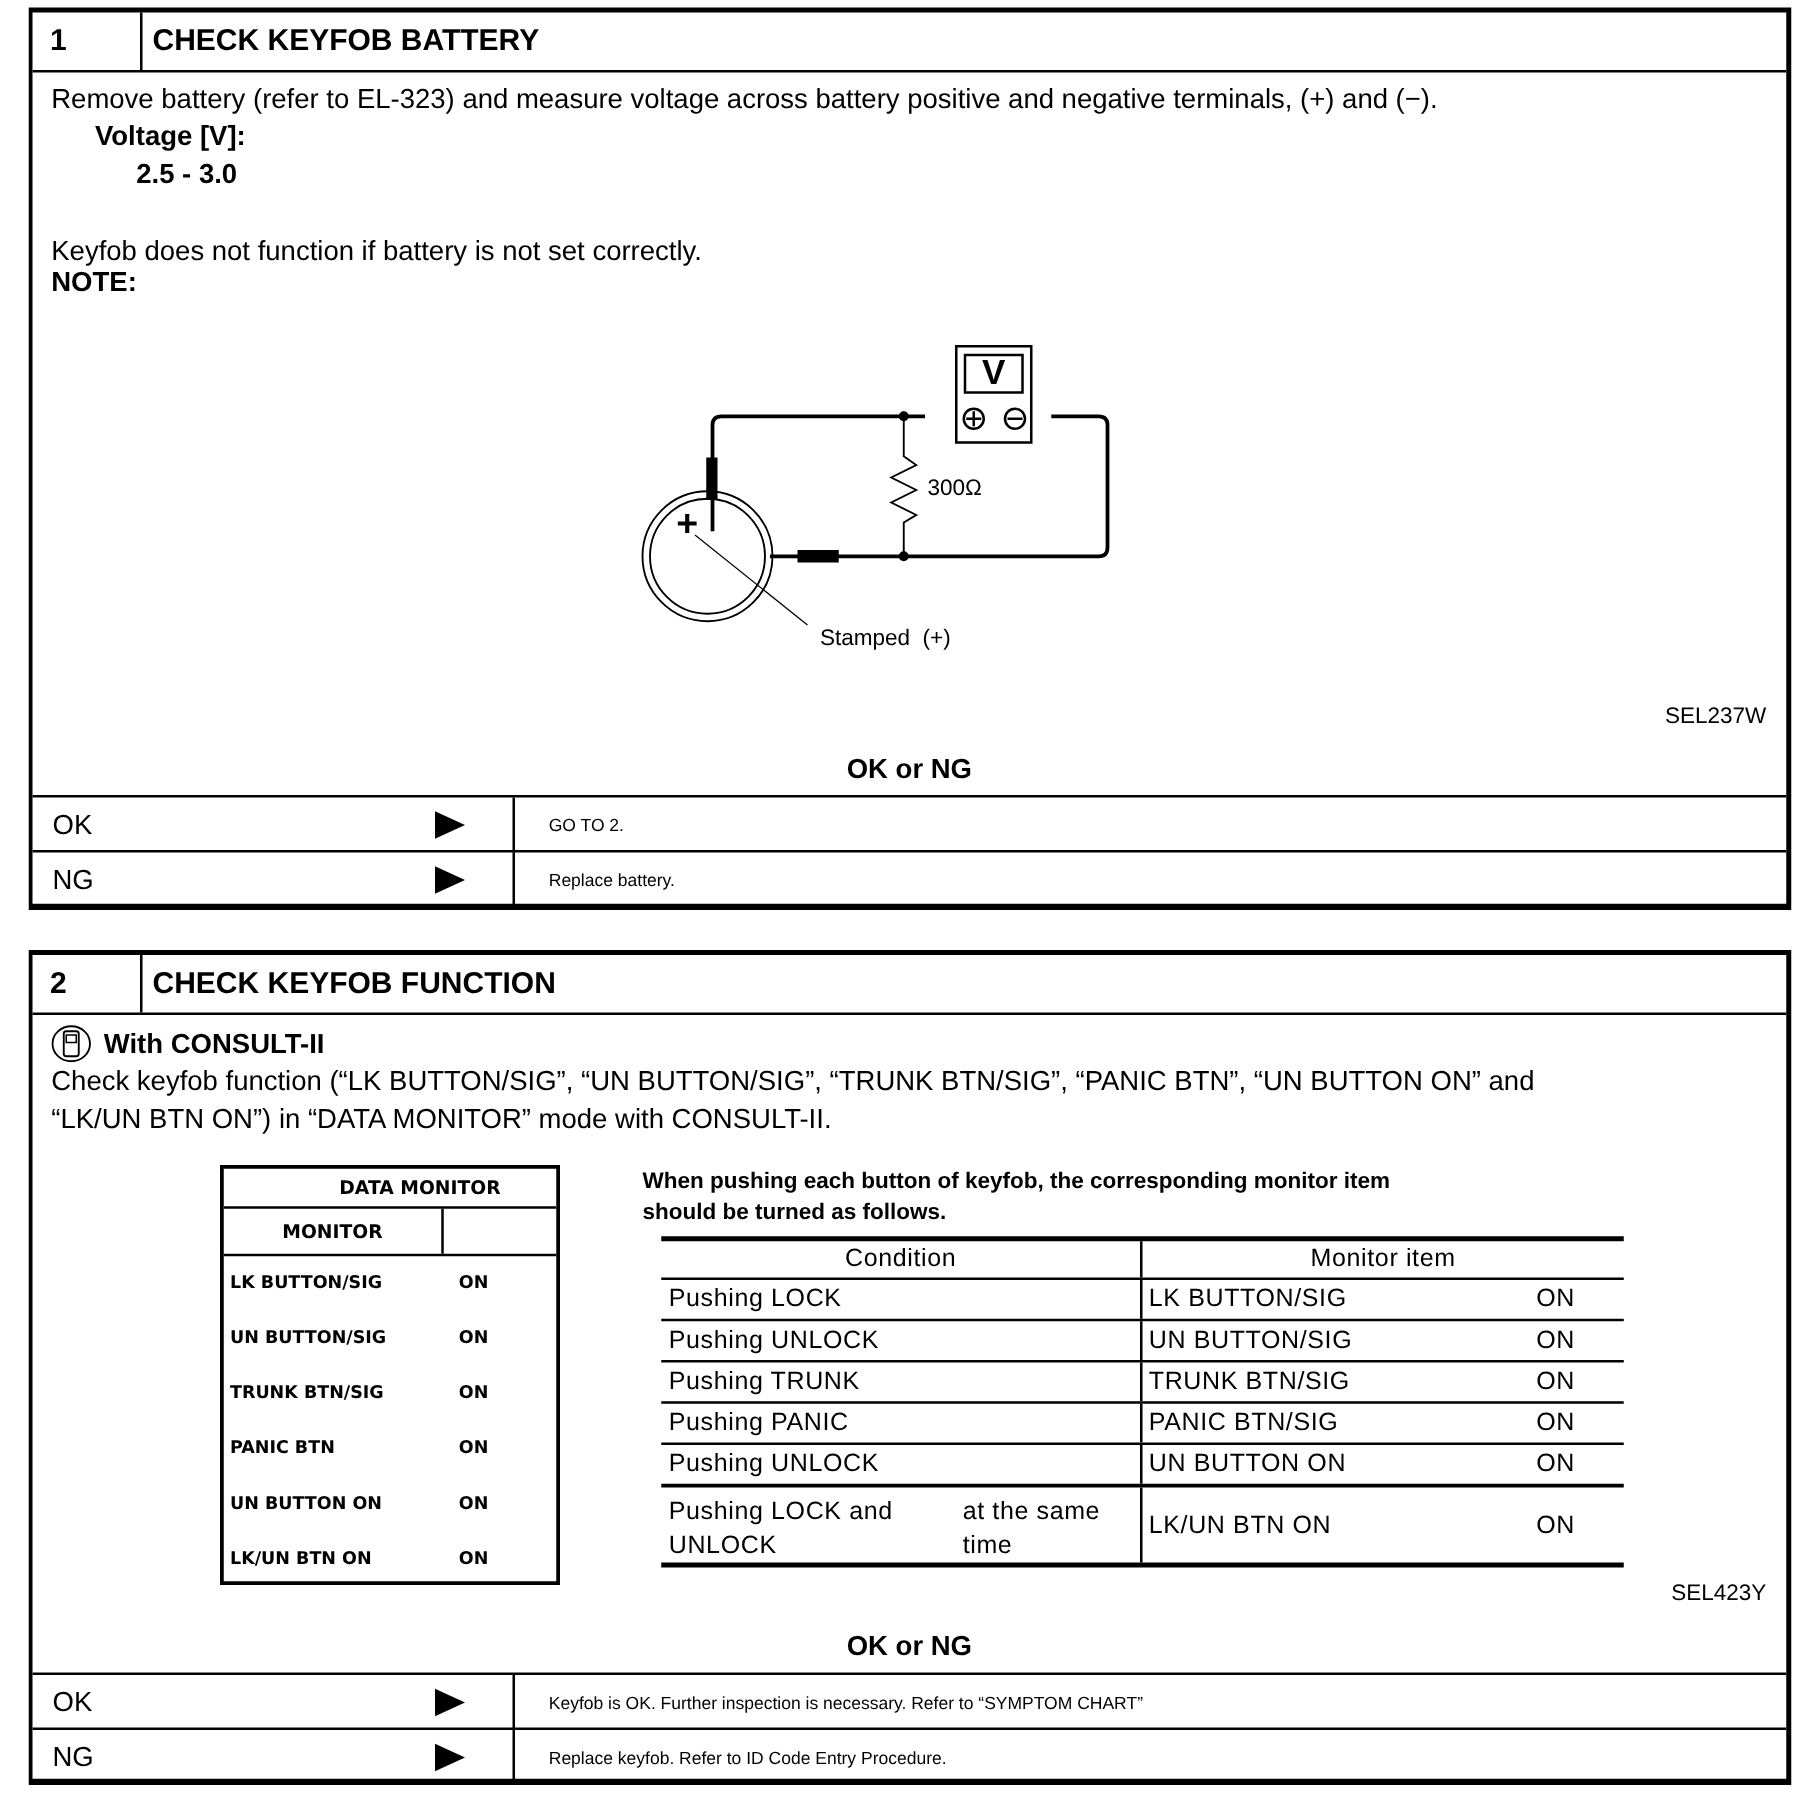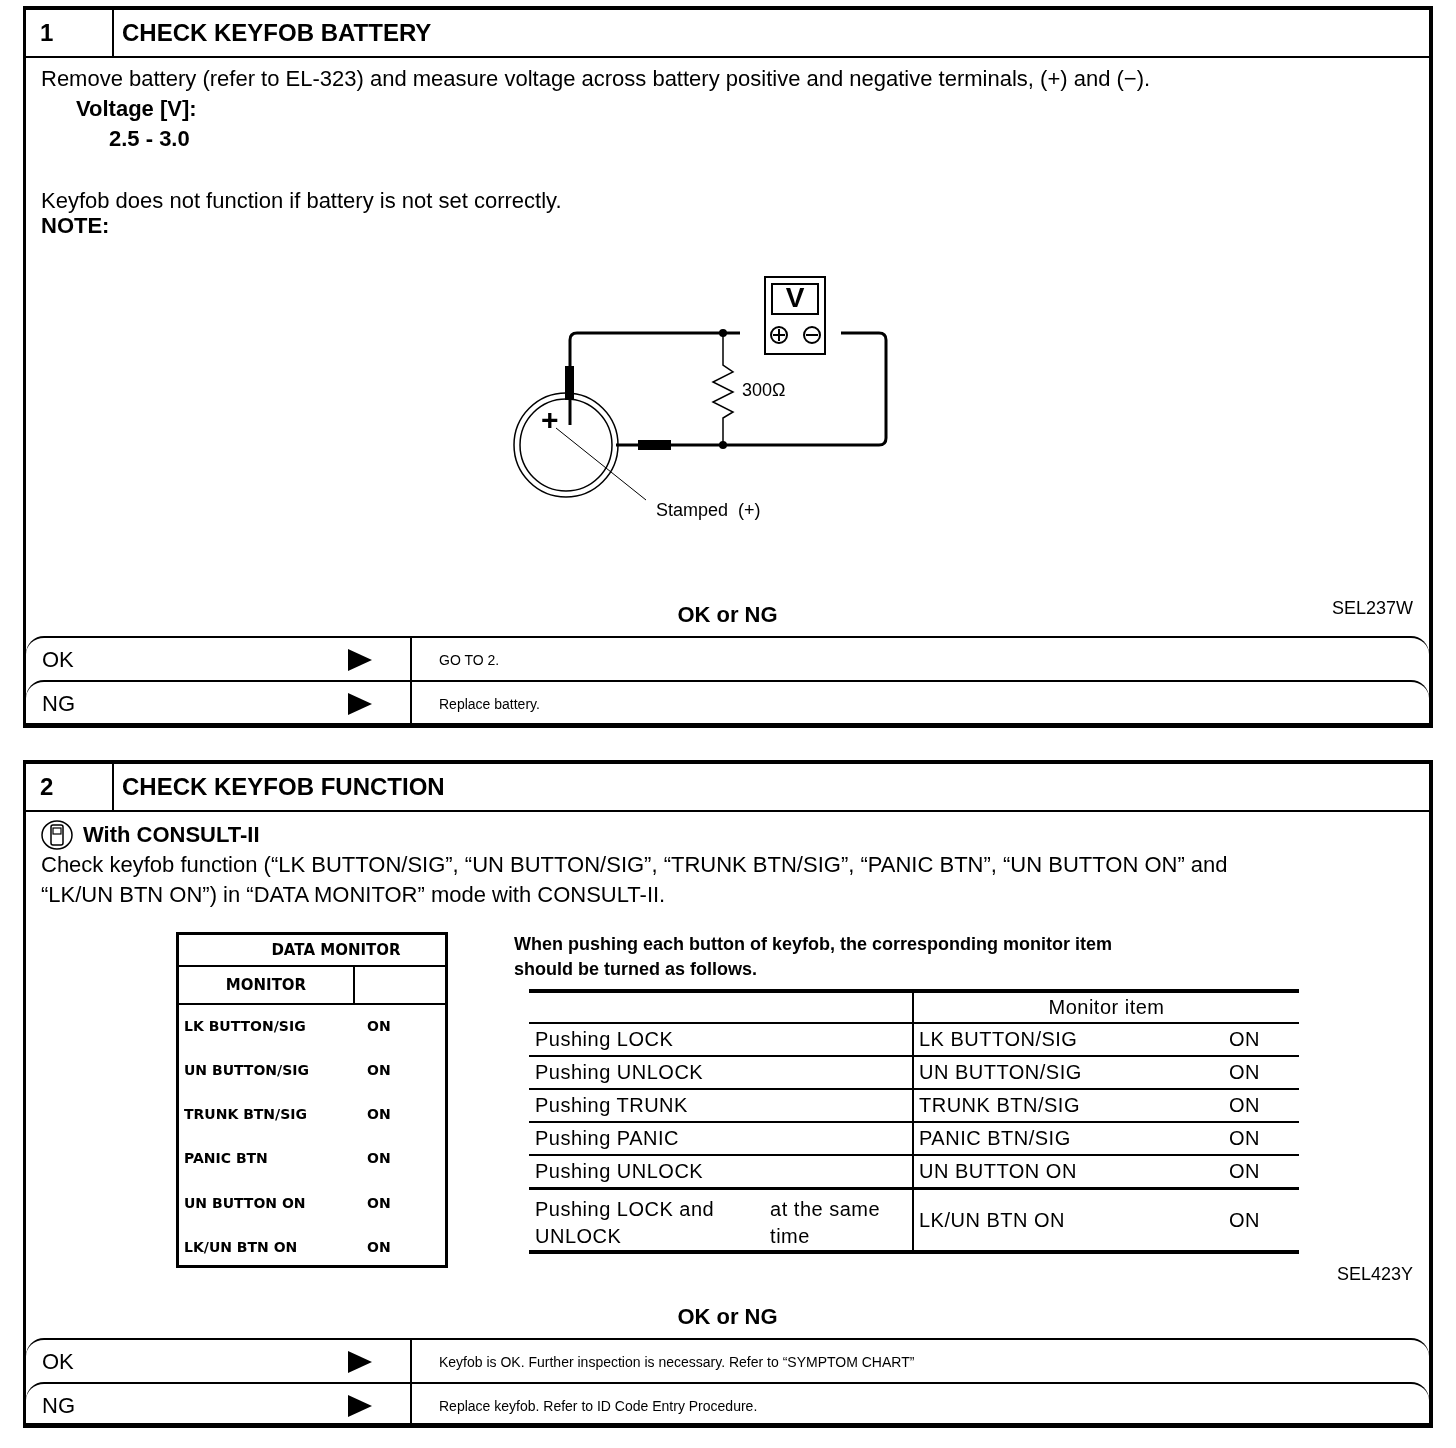--- a/index.html
+++ b/index.html
@@ -16,21 +16,21 @@
   #sec1 { top: 6px; height: 722px; }
   #sec2 { top: 760px; height: 668px; }
   .hdr { position: absolute; left: 0; right: 0; top: 0; height: 46px; border-bottom: 2px solid #000; }
   .hdr .num { position: absolute; left: 0; top: 0; width: 88px; height: 46px; border-right: 2px solid #000;
     font-size: 24px; font-weight: bold; line-height: 46px; padding-left: 14px; box-sizing: border-box; }
   .hdr .title { position: absolute; left: 96px; top: 0; height: 46px; line-height: 46px; font-size: 24px; font-weight: bold; }
   .body-text { position: absolute; left: 15px; font-size: 22px; line-height: 30px; }
   .bold { font-weight: bold; }
   .figid { position: absolute; right: 16px; font-size: 18px; }
   .okng { position: absolute; left: 0; right: 0; text-align: center; font-weight: bold; font-size: 22px; }
-  .res-row { position: absolute; left: 0; right: 0; height: 44px; border-top: 2px solid #000; border-radius: 18px; }
+  .res-row { position: absolute; left: 0; right: 0; height: 44px; border-top: 2px solid #000; }
   .res-row .k { position: absolute; left: 16px; top: 0; line-height: 44px; font-size: 22px; }
   .res-row .arrow { position: absolute; left: 322px; top: 11px; width: 0; height: 0;
     border-top: 11px solid transparent; border-bottom: 11px solid transparent; border-left: 24px solid #000; }
   .res-row .sep { position: absolute; left: 384px; top: 0; bottom: 0; border-left: 2px solid #000; }
   .res-row .v { position: absolute; left: 413px; top: 0; line-height: 44px; font-size: 14px; }
   
   .dm { position: absolute; left: 150px; top: 168px; width: 272px; height: 336px; border: 3px solid #000; box-sizing: border-box;
     font-family: "DejaVu Sans", sans-serif; font-weight: bold; }
   .dm .t { position: absolute; left: 0; right: 0; top: 0; height: 30px; border-bottom: 2px solid #000; text-align: center; line-height: 30px; font-size: 15px; padding-left: 48px; }
   .dm .h { position: absolute; left: 0; right: 0; top: 32px; height: 36px; border-bottom: 2px solid #000; }
@@ -91,21 +91,21 @@
       <line x1="310" y1="75" x2="322" y2="75" stroke="#000" stroke-width="2"></line>
 
       <line x1="60" y1="168" x2="150" y2="240" stroke="#000" stroke-width="1"></line>
     </svg>
     <div style="position:absolute; left:276px; top:22px; width:46px; text-align:center; font-size:28px; font-weight:bold;">V</div>
     <div style="position:absolute; left:246px; top:120px; font-size:18px;">300Ω</div>
     <div style="position:absolute; left:45px; top:143px; font-size:30px; font-weight:bold;">+</div>
     <div style="position:absolute; left:160px; top:240px; font-size:18px; white-space:pre;">Stamped  (+)</div>
   </div>
 
-  <div class="figid" style="top:552px;margin-top:36px;">SEL237W</div>
+  <div class="figid" style="top:552px;">SEL237W</div>
   <div class="okng" style="top:592px;">OK or NG</div>
 
   <div class="res-row" style="top:626px;">
     <span class="k">OK</span>
     <span class="arrow"></span>
     <span class="sep"></span>
     <span class="v">GO TO 2.</span>
   </div>
   <div class="res-row" style="top:670px;">
     <span class="k">NG</span>
@@ -146,20 +146,21 @@
   </div>
 
   <div class="cap">
     <div>When pushing each button of keyfob, the corresponding monitor item</div>
     <div>should be turned as follows.</div>
   </div>
 
   <div class="ct">
     <div class="r hd">
       <div class="vline"></div>
+      <div class="c c1">Condition</div>
       <div class="c c2">Monitor item</div>
     </div>
     <div class="r">
       <div class="vline"></div>
       <div class="c c1">Pushing LOCK</div>
       <div class="c c2">LK BUTTON/SIG</div>
       <div class="c c3">ON</div>
     </div>
     <div class="r">
       <div class="vline"></div>

